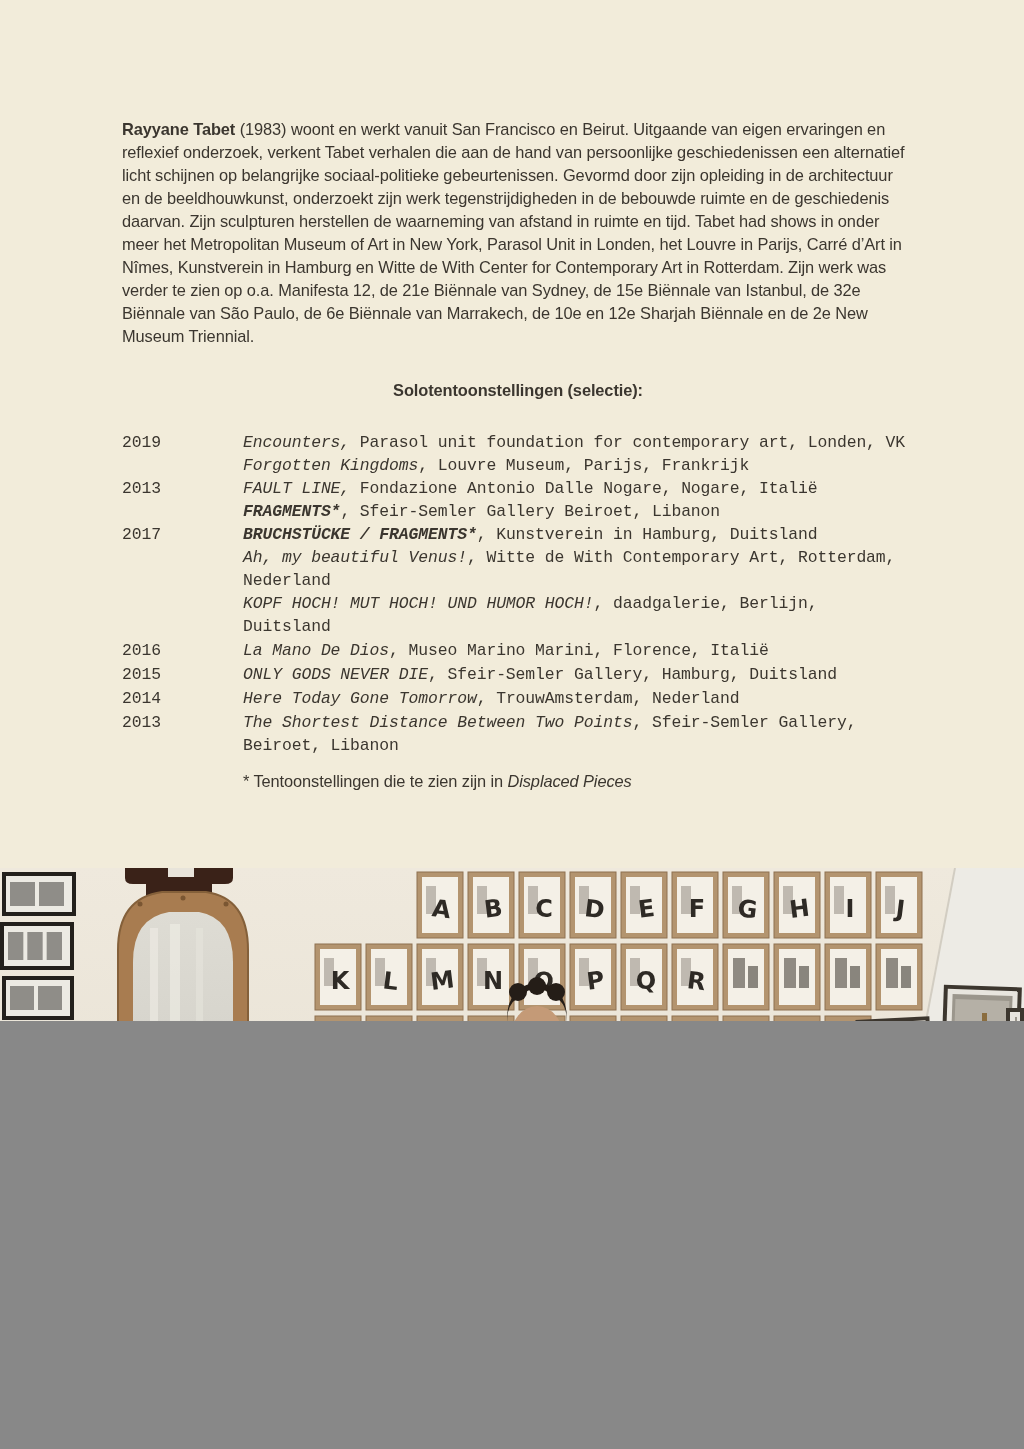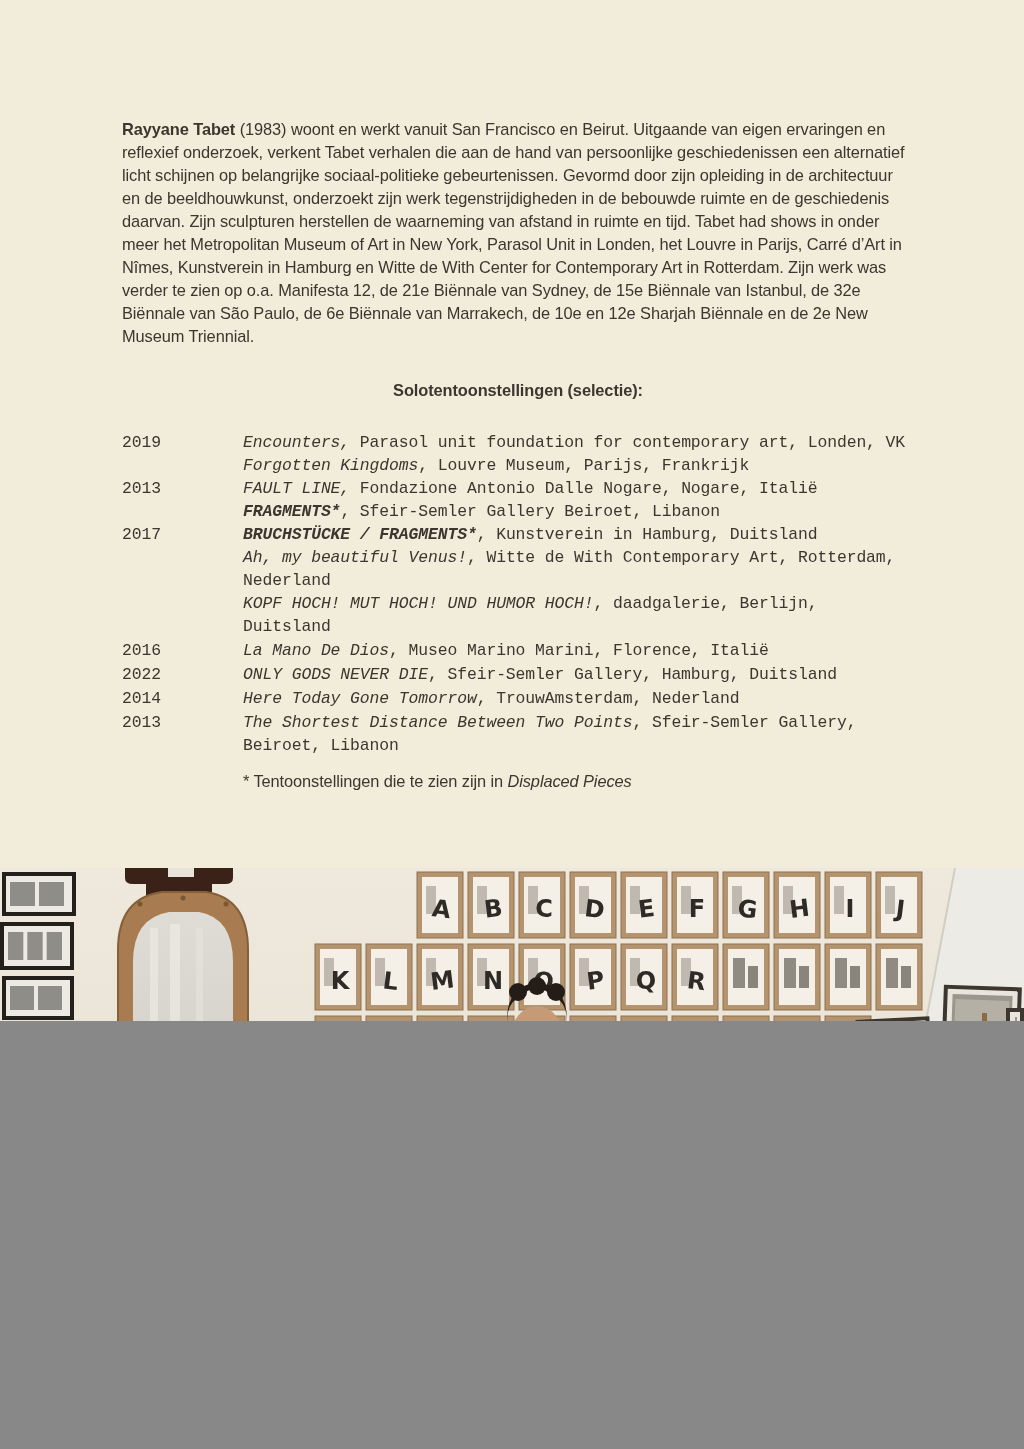--- a/index.html
+++ b/index.html
@@ -62,21 +62,21 @@
         </div>
       <div class="exh-row">
           <span class="exh-year"></span>
           <span class="exh-text"><i class="t">KOPF HOCH! MUT HOCH! UND HUMOR HOCH!</i><span>, daadgalerie, Berlijn, Duitsland</span></span>
         </div>
       <div class="exh-row spaced">
           <span class="exh-year">2016</span>
           <span class="exh-text"><i class="t">La Mano De Dios</i><span>, Museo Marino Marini, Florence, Italië</span></span>
         </div>
       <div class="exh-row spaced">
-          <span class="exh-year">2022</span>
+          <span class="exh-year">2015</span>
           <span class="exh-text"><i class="t">ONLY GODS NEVER DIE</i><span>, Sfeir-Semler Gallery, Hamburg, Duitsland</span></span>
         </div>
       <div class="exh-row spaced">
           <span class="exh-year">2014</span>
           <span class="exh-text"><i class="t">Here Today Gone Tomorrow</i><span>, TrouwAmsterdam, Nederland</span></span>
         </div>
       <div class="exh-row spaced">
           <span class="exh-year">2013</span>
           <span class="exh-text"><i class="t">The Shortest Distance Between Two Points</i><span>, Sfeir-Semler Gallery, Beiroet, Libanon</span></span>
         </div>

